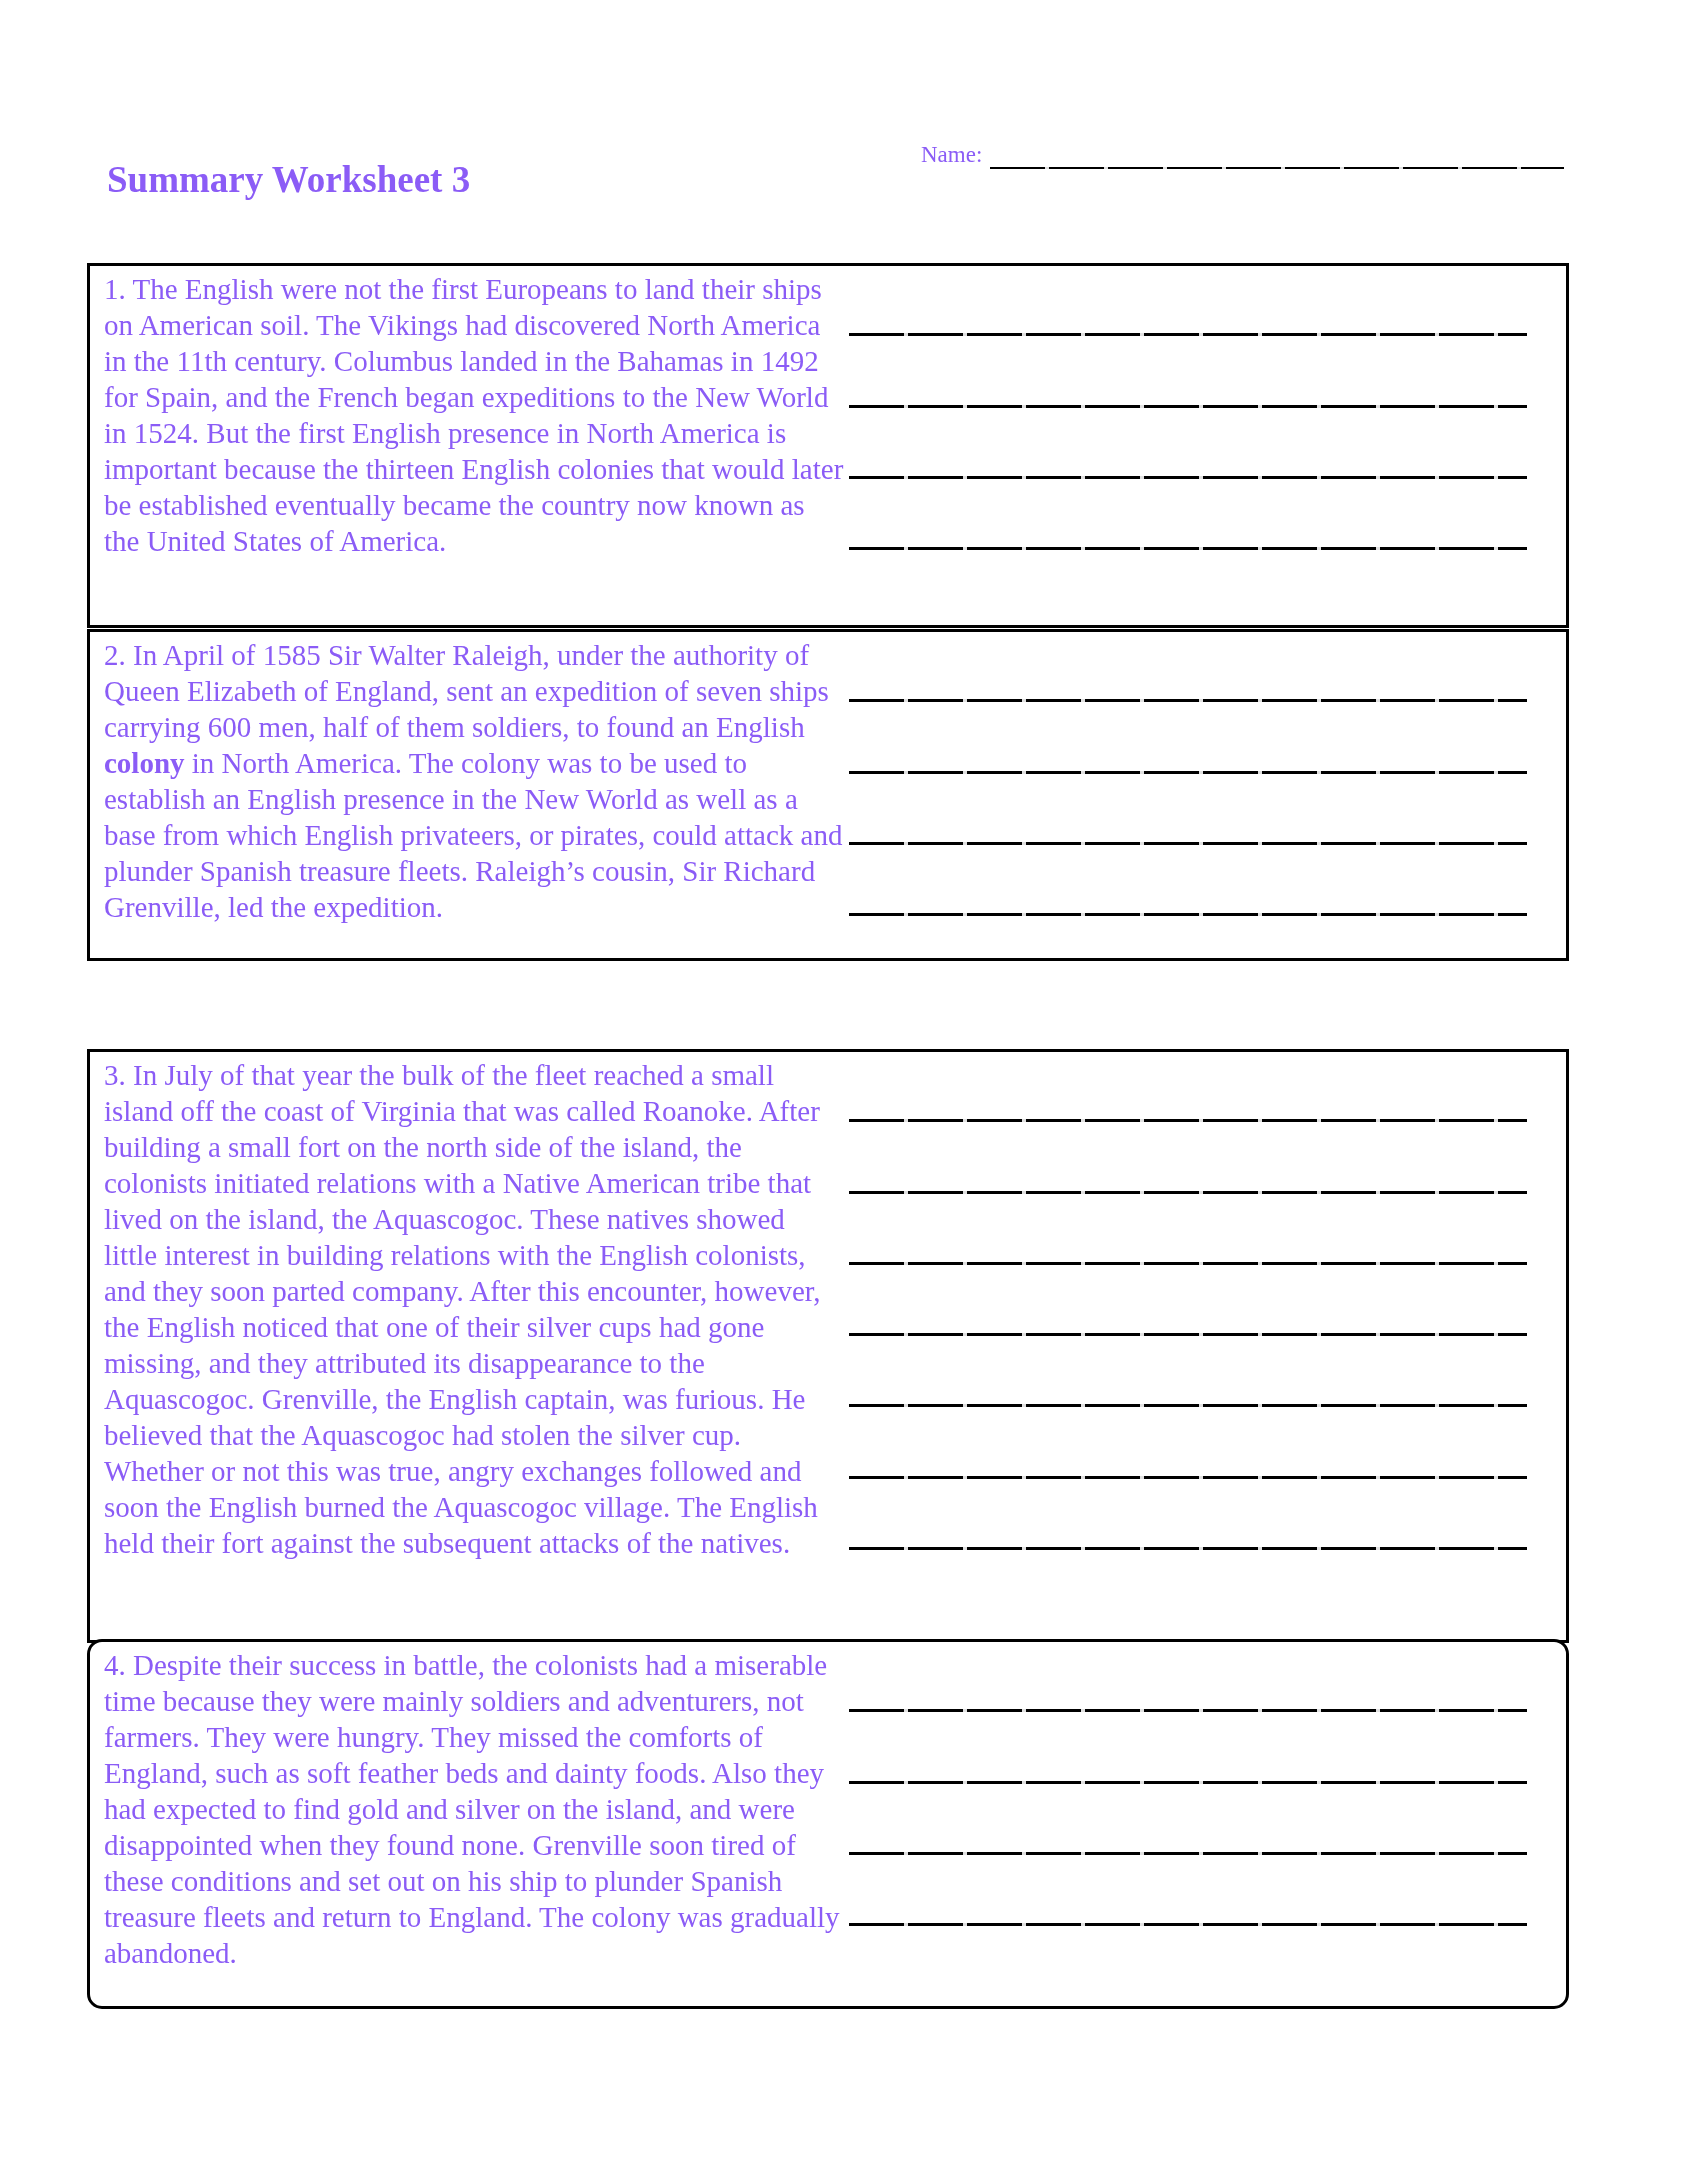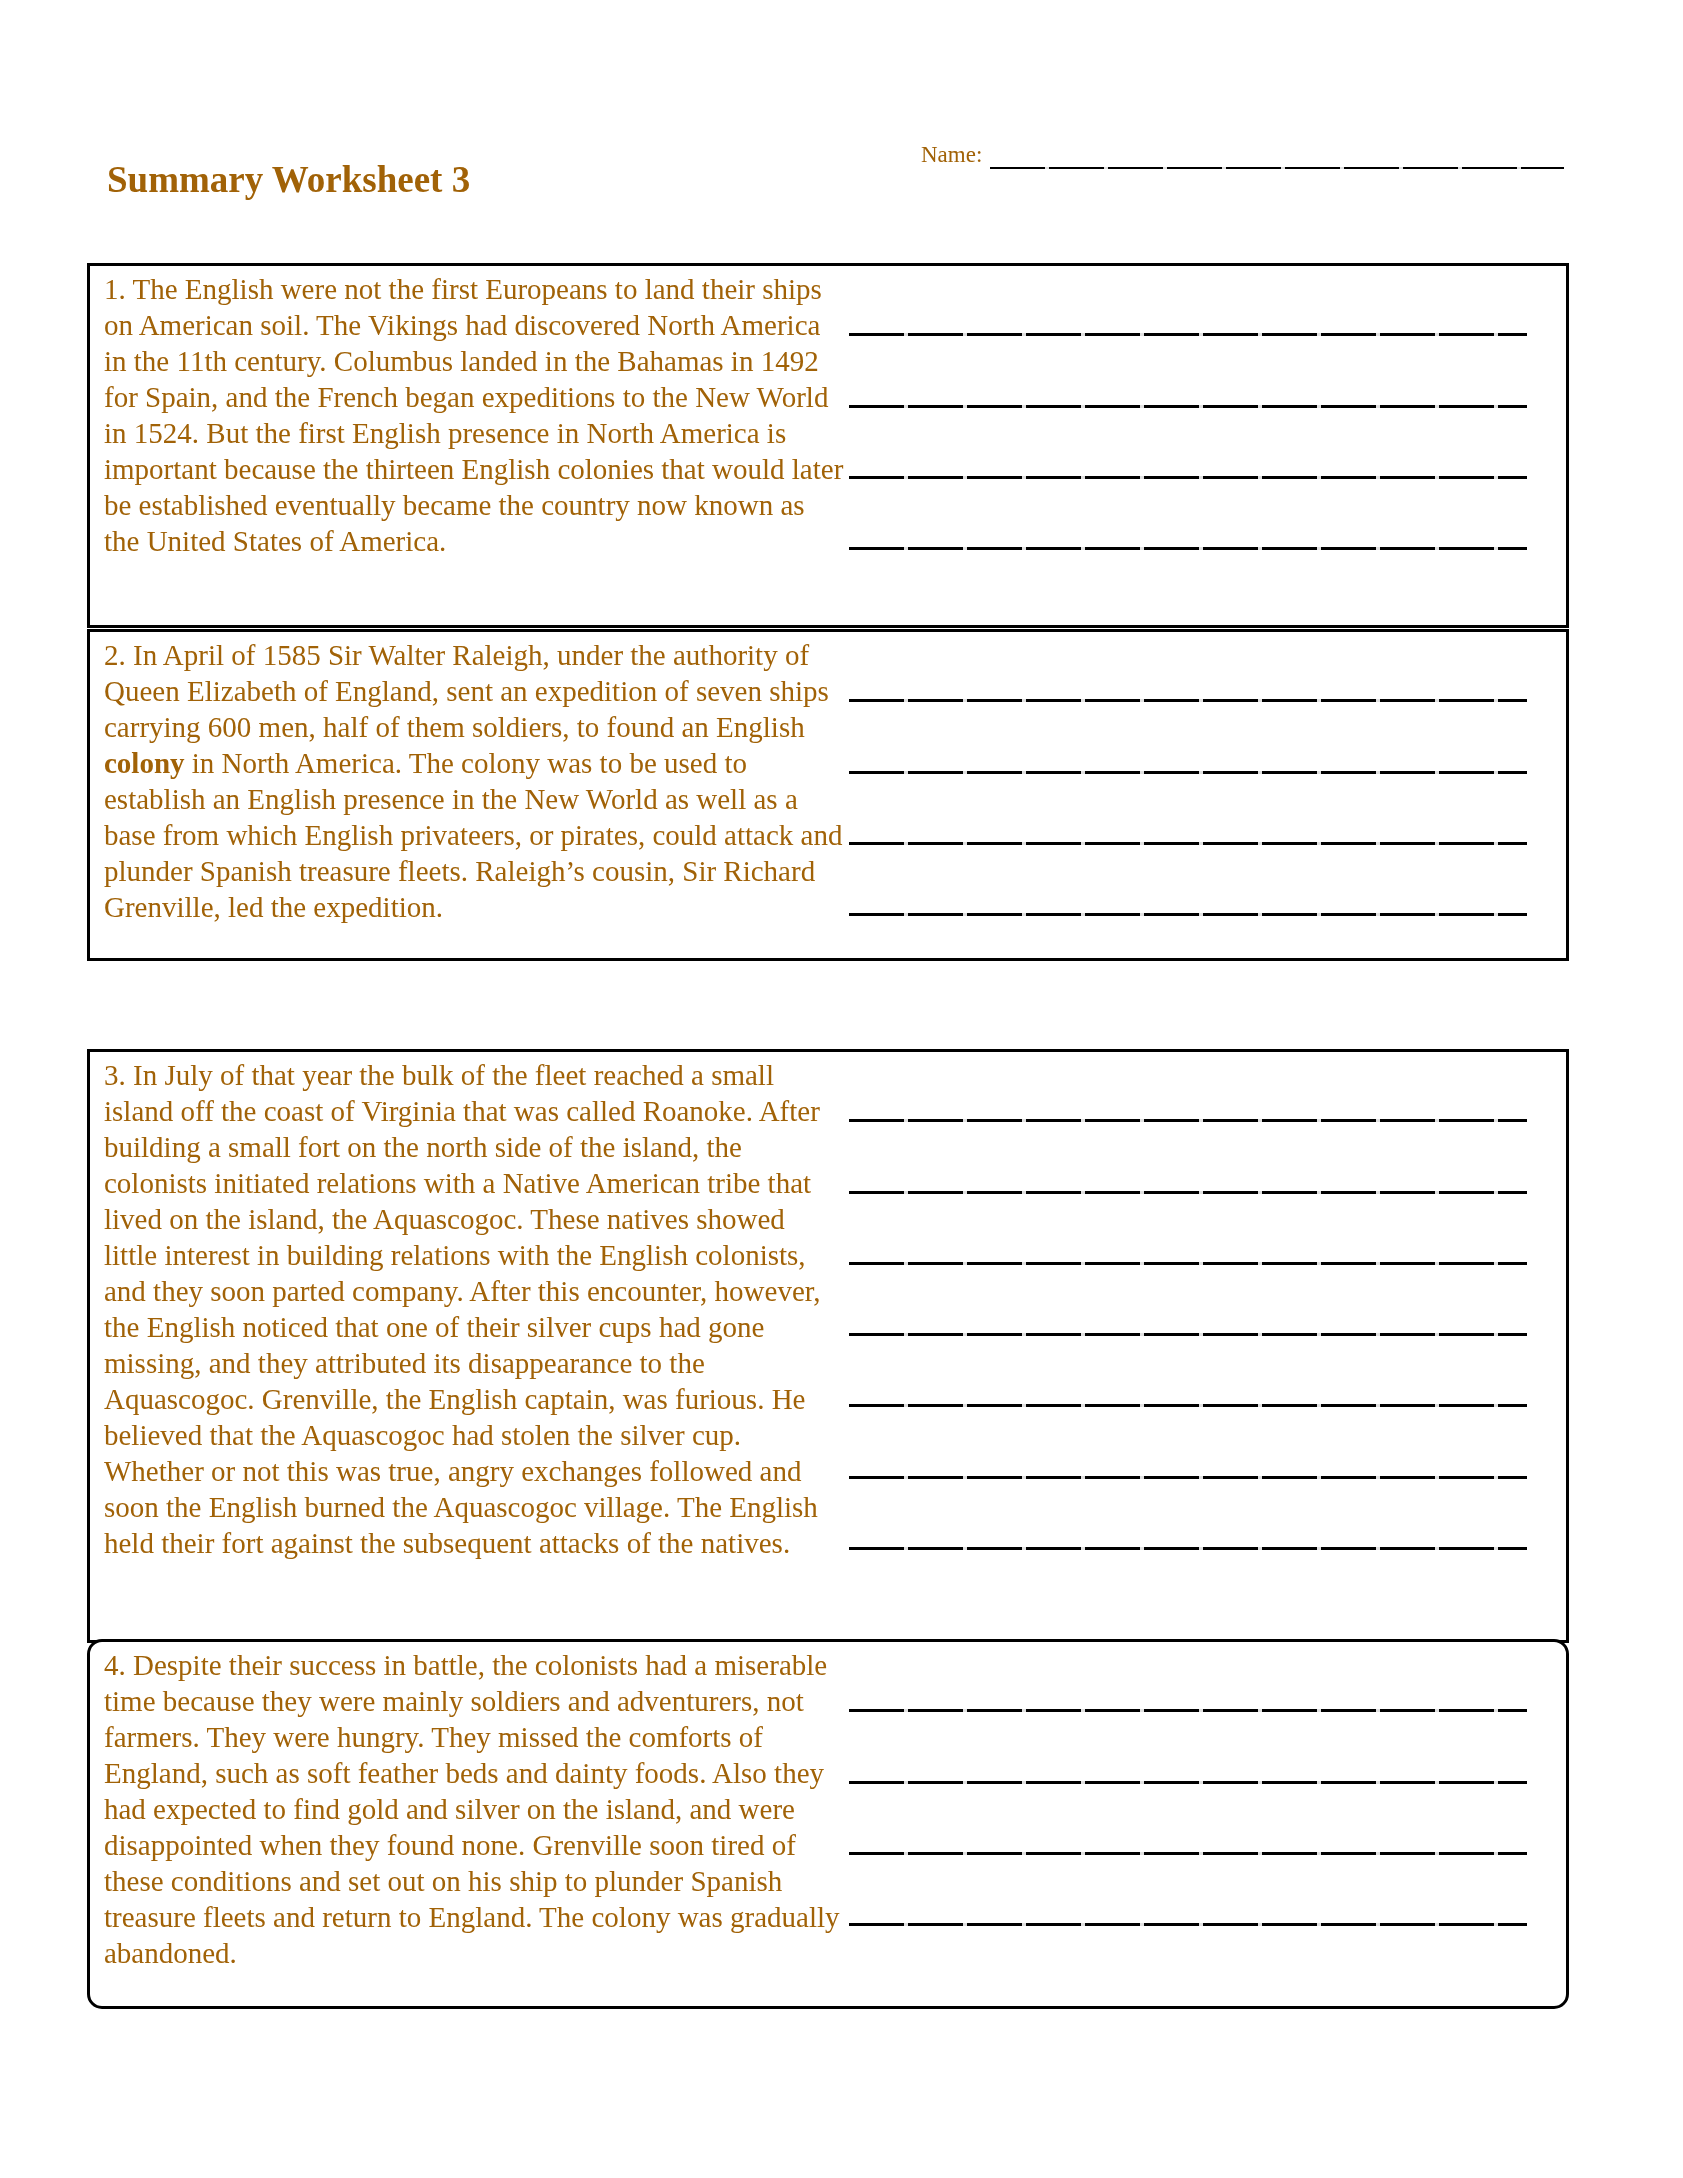--- a/index.html
+++ b/index.html
@@ -2,21 +2,21 @@
 <html><head>
 <meta charset="utf-8">
 <style>
   html,body { margin:0; padding:0; background:#ffffff; }
   .page {
     position: relative;
     width: 1683px;
     height: 2178px;
     background: #ffffff;
     font-family: "Liberation Serif", "DejaVu Serif", serif;
-    color: #a16207;
+    color: #8b5cf6;
     overflow: hidden;
   }
 
   
   .name-row {
     position: absolute;
     left: 921px;
     top: 141px;
     display: flex;
     align-items: flex-end;

